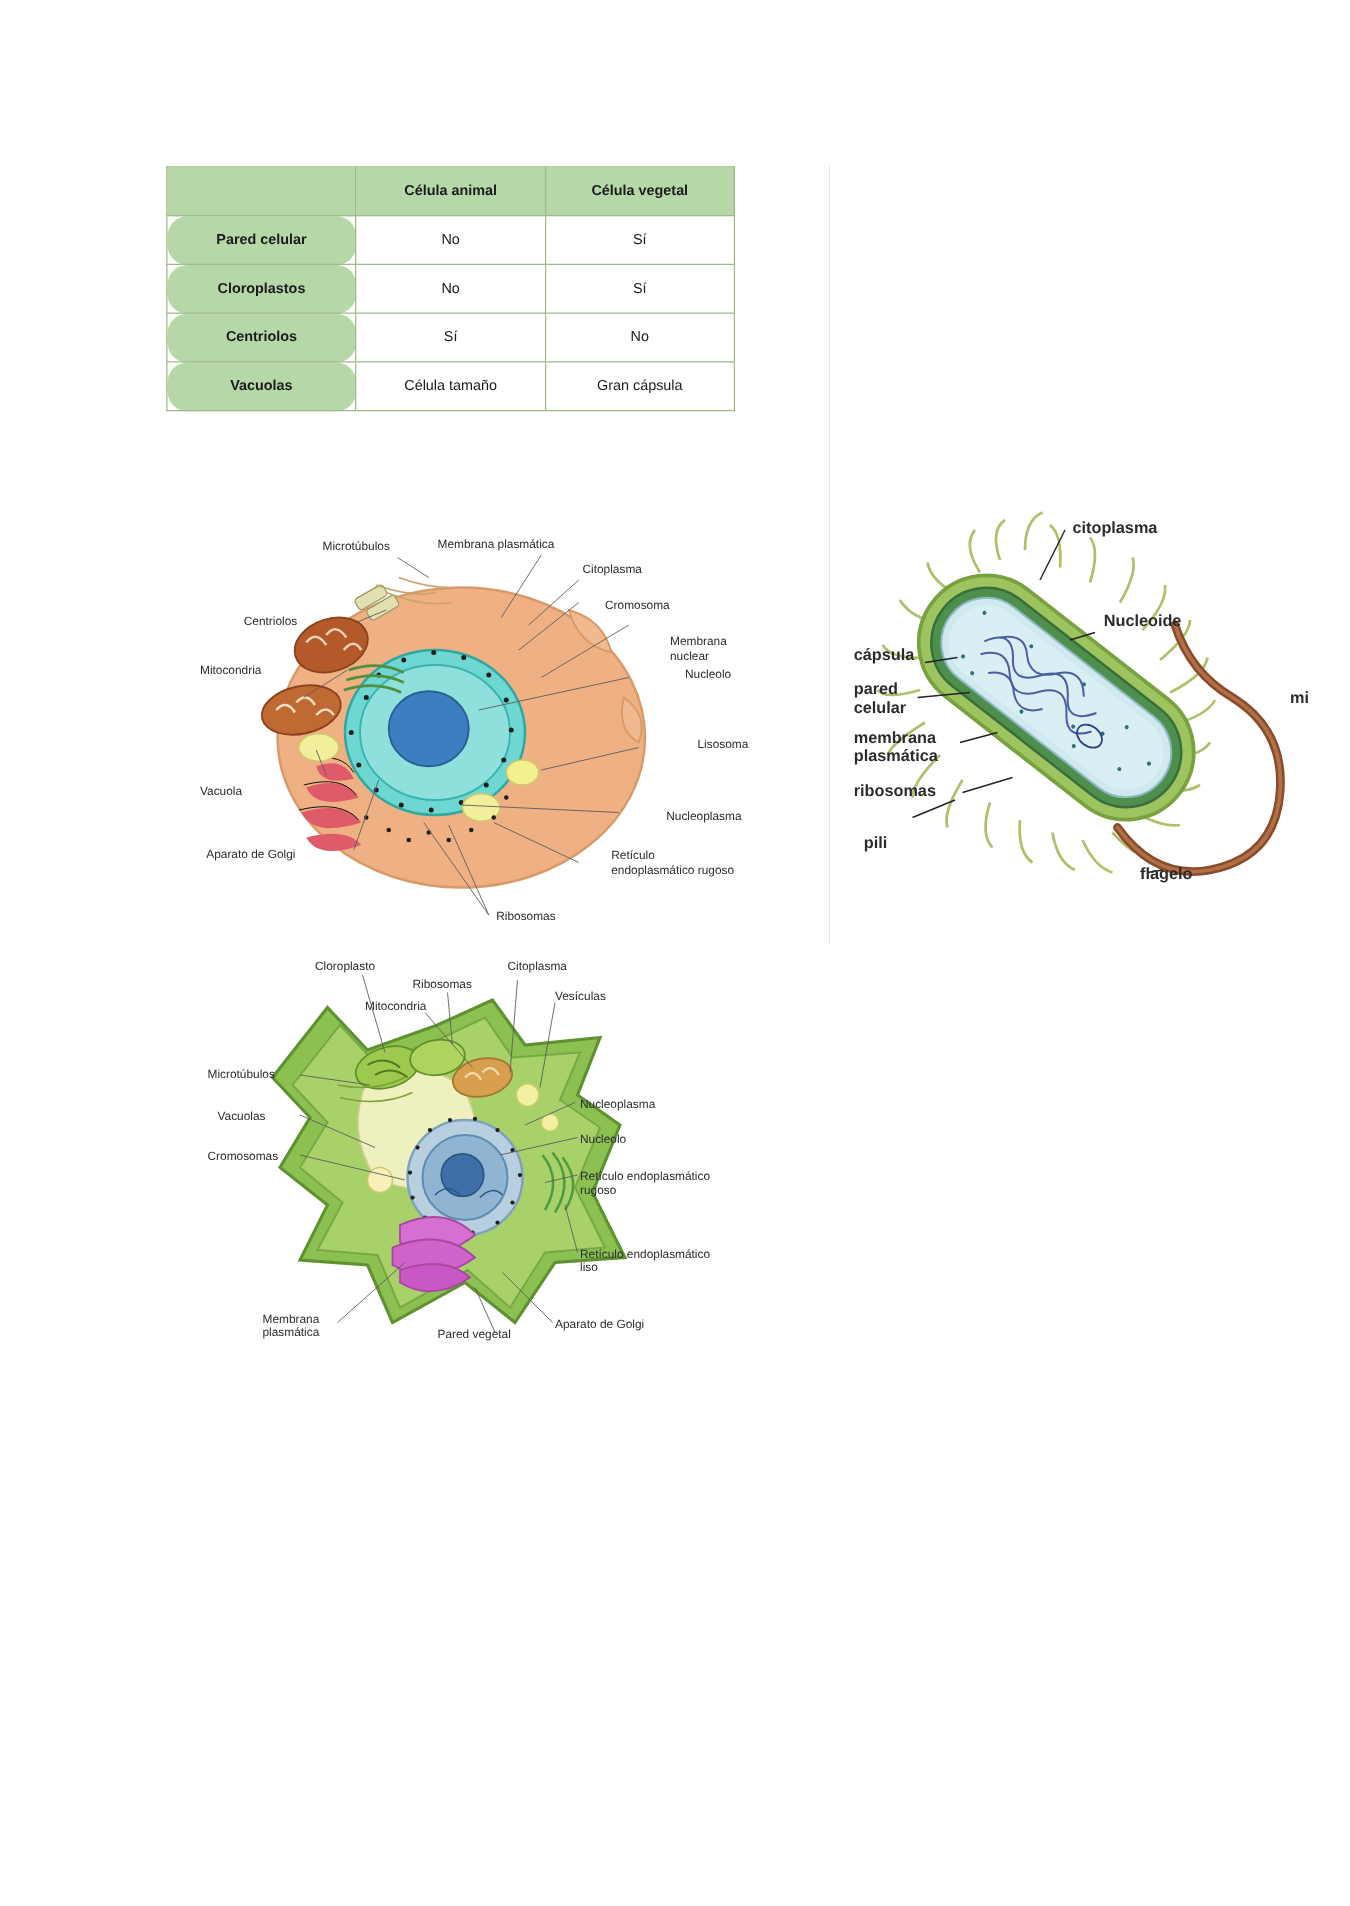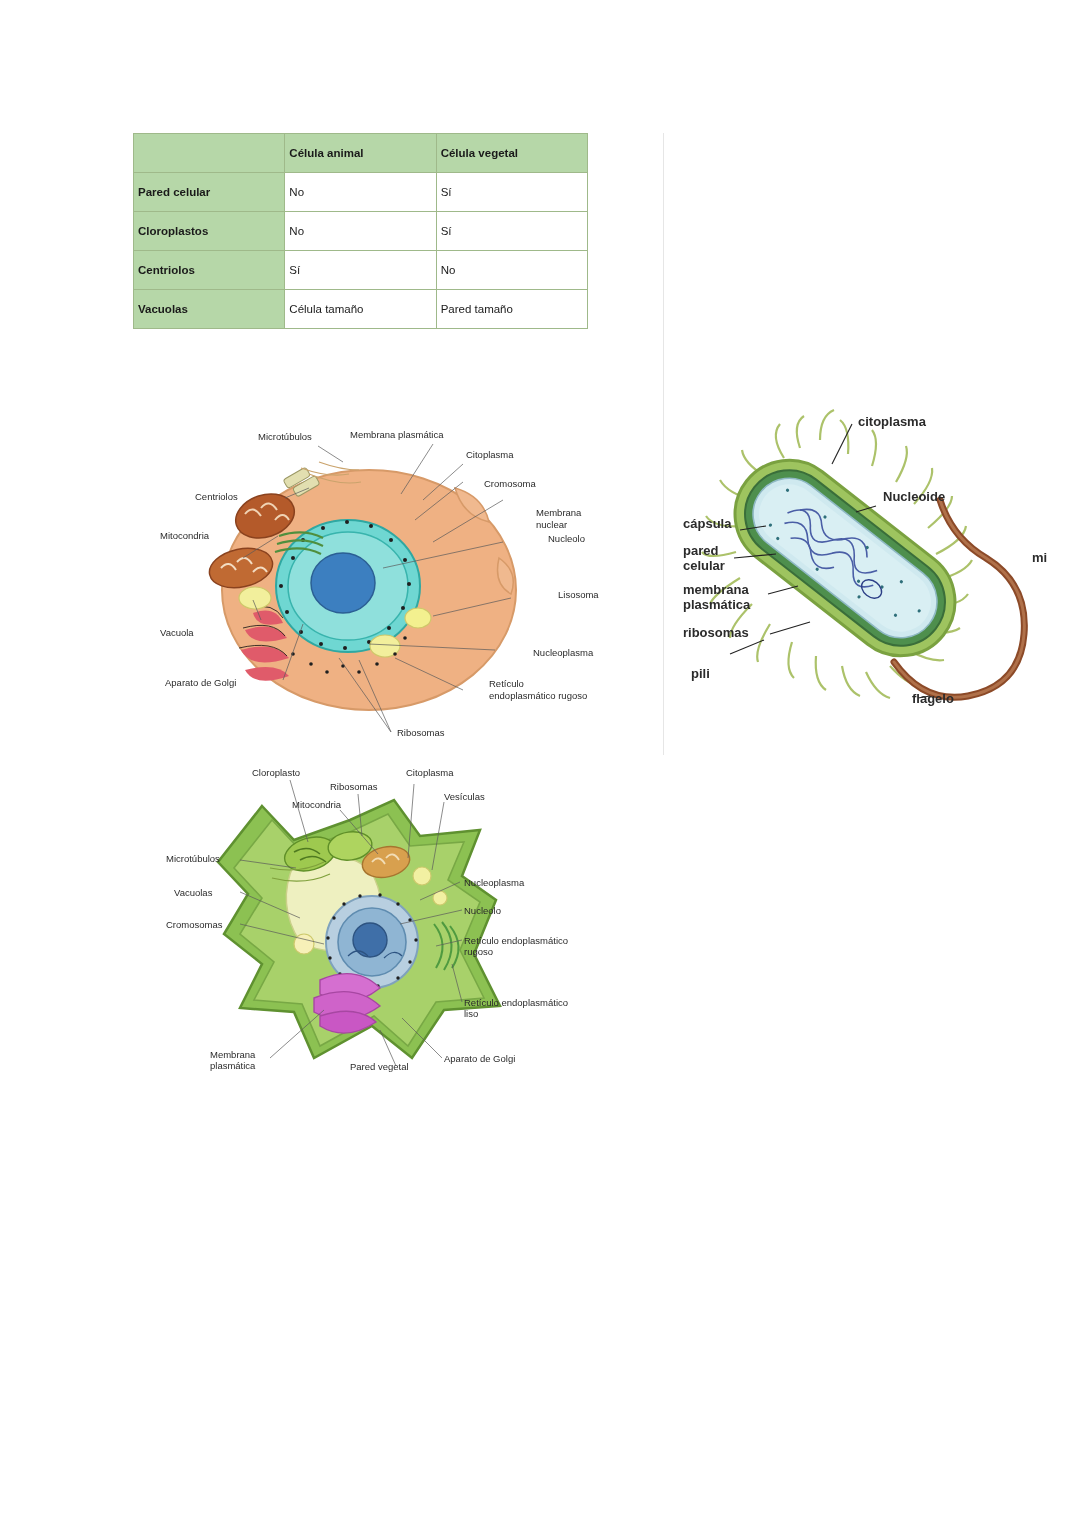--- a/index.html
+++ b/index.html
@@ -25,35 +25,36 @@
   }
   table.compare {
     border-collapse: collapse;
     width: 455px;
     table-layout: fixed;
   }
   table.compare td, table.compare th {
     border: 1px solid #9fb98a;
     height: 38px;
     font-size: 11.5px;
-    text-align: left;
+    text-align: center;
     vertical-align: middle;
     padding: 0 4px;
     font-weight: normal;
   }
   table.compare .hdr {
     background: #b6d7a8;
     font-weight: bold;
     font-size: 11.5px;
   }
   table.compare .rowlabel {
     background: #b6d7a8;
     font-weight: bold;
     width: 155px;
     font-size: 11.5px;
+    border-radius: 16px;
   }
   table.compare .corner {
     background: #b6d7a8;
   }
   table.compare .val {
     background: #ffffff;
     width: 150px;
   }
 
   
@@ -125,21 +126,21 @@
         <td class="val">Sí</td>
       </tr>
       <tr>
         <td class="rowlabel">Centriolos</td>
         <td class="val">Sí</td>
         <td class="val">No</td>
       </tr>
       <tr>
         <td class="rowlabel">Vacuolas</td>
         <td class="val">Célula tamaño</td>
-        <td class="val">Pared tamaño</td>
+        <td class="val">Gran cápsula</td>
       </tr>
     </tbody>
   </table>
 </div>
 
 <div class="doc-rule"></div>
 
 <div class="figure" id="fig-animal">
   <svg width="530" height="348" viewBox="0 0 530 348" xmlns="http://www.w3.org/2000/svg">
 

